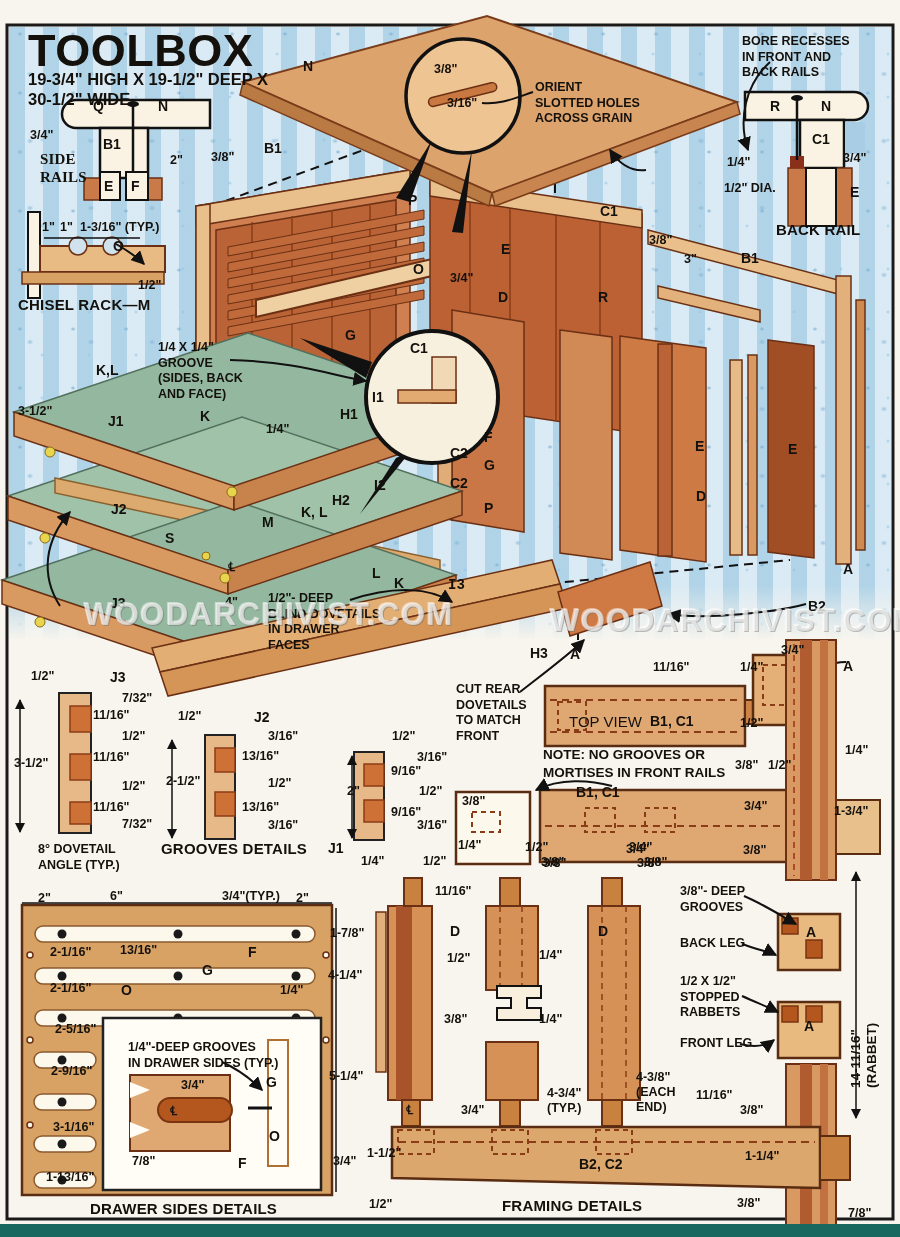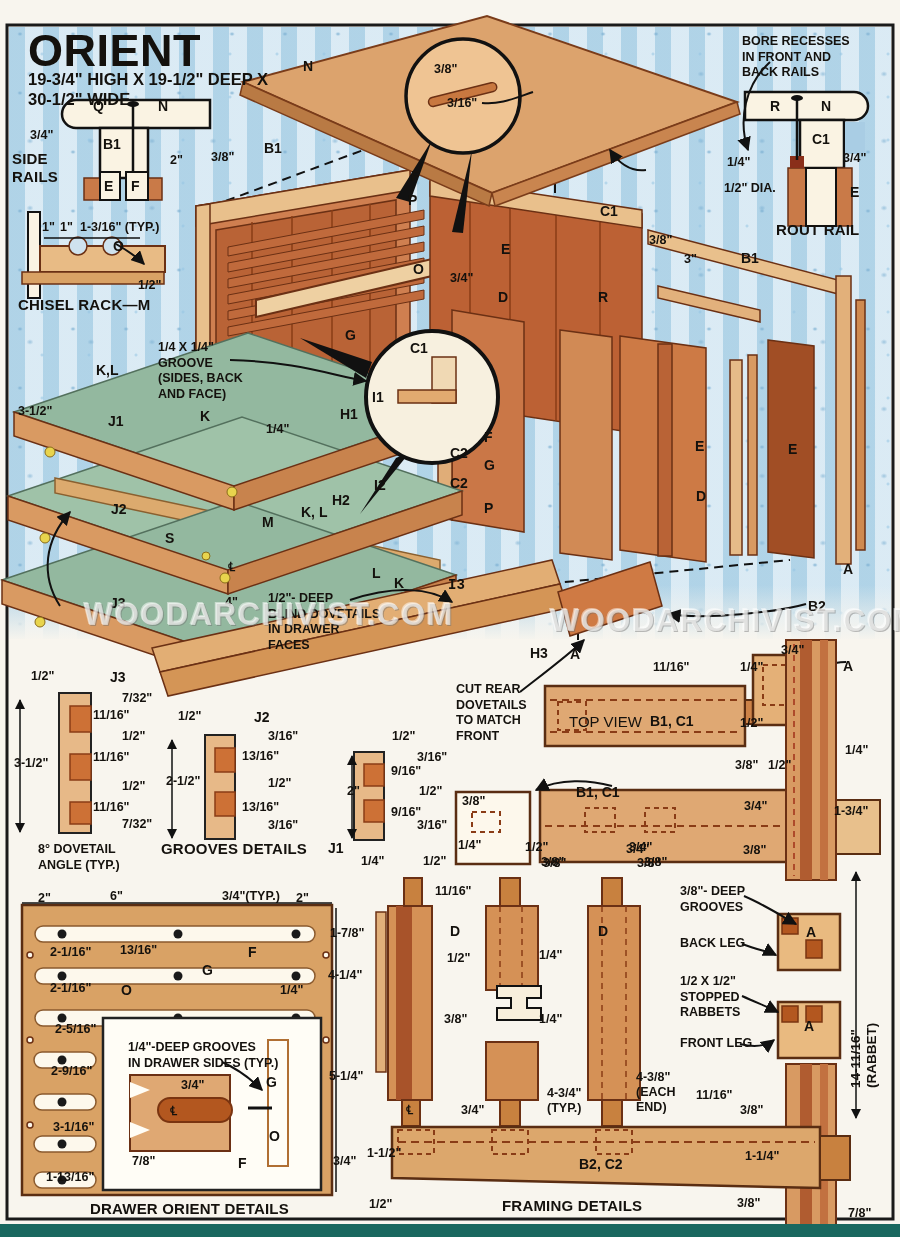--- a/index.html
+++ b/index.html
@@ -334,51 +334,54 @@
       <path d="M350,600 C395,585 430,588 452,602" marker-end="url(#ar)"></path>
       <path d="M520,692 C556,664 572,652 584,640" marker-end="url(#ar)"></path>
       <path d="M806,604 C778,612 706,620 668,614" marker-end="url(#ar)"></path>
       <path d="M116,244 C130,252 138,258 144,264" marker-end="url(#ar)"></path>
     </g>
 
     <rect x="0" y="1224" width="900" height="13" fill="#19685f"></rect>
   </svg>
 
   <div class="labels">
-    <div class="lbl title" style="left:28px;top:24px">ORIENT</div>
+    <div class="lbl title" style="left:28px;top:24px">TOOLBOX</div>
     <div class="lbl sub" style="left:28px;top:70px">19-3/4" HIGH X 19-1/2" DEEP X</div>
     <div class="lbl sub" style="left:28px;top:90px">30-1/2" WIDE</div>
   <div class="lbl part" style="left: 93px; top: 98px;">Q</div>
       <div class="lbl part" style="left: 158px; top: 98px;">N</div>
       <div class="lbl dim" style="left: 30px; top: 128px;">3/4"</div>
       <div class="lbl part" style="left: 103px; top: 136px;">B1</div>
-      <div class="lbl caption" style="left: 12px; top: 150px;">SIDE
+      <div class="lbl caption" style="left: 40px; top: 150px; font-family: Liberation Serif, serif;">SIDE
 RAILS</div>
       <div class="lbl part" style="left: 104px; top: 178px;">E</div>
       <div class="lbl part" style="left: 131px; top: 178px;">F</div>
       <div class="lbl dim" style="left: 42px; top: 220px;">1"</div>
       <div class="lbl dim" style="left: 60px; top: 220px;">1"</div>
       <div class="lbl dim" style="left: 80px; top: 220px;">1-3/16" (TYP.)</div>
       <div class="lbl part" style="left: 113px; top: 238px;">O</div>
       <div class="lbl dim" style="left: 138px; top: 278px;">1/2"</div>
       <div class="lbl caption" style="left: 18px; top: 296px;">CHISEL RACK—M</div>
       <div class="lbl part" style="left: 303px; top: 58px;">N</div>
       <div class="lbl dim" style="left: 434px; top: 62px;">3/8"</div>
       <div class="lbl dim" style="left: 447px; top: 96px;">3/16"</div>
+      <div class="lbl callout" style="left: 535px; top: 80px;">ORIENT
+SLOTTED HOLES
+ACROSS GRAIN</div>
       <div class="lbl callout" style="left: 742px; top: 34px;">BORE RECESSES
 IN FRONT AND
 BACK RAILS</div>
       <div class="lbl part" style="left: 770px; top: 98px;">R</div>
       <div class="lbl part" style="left: 821px; top: 98px;">N</div>
       <div class="lbl part" style="left: 812px; top: 131px;">C1</div>
       <div class="lbl dim" style="left: 727px; top: 155px;">1/4"</div>
       <div class="lbl dim" style="left: 843px; top: 151px;">3/4"</div>
       <div class="lbl dim" style="left: 724px; top: 181px;">1/2" DIA.</div>
       <div class="lbl part" style="left: 850px; top: 184px;">E</div>
-      <div class="lbl caption" style="left: 776px; top: 221px;">ROUT RAIL</div>
+      <div class="lbl caption" style="left: 776px; top: 221px;">BACK RAIL</div>
       <div class="lbl dim" style="left: 170px; top: 153px;">2"</div>
       <div class="lbl dim" style="left: 211px; top: 150px;">3/8"</div>
       <div class="lbl part" style="left: 264px; top: 140px;">B1</div>
       <div class="lbl part" style="left: 411px; top: 168px;">F</div>
       <div class="lbl part" style="left: 408px; top: 192px;">P</div>
       <div class="lbl part" style="left: 413px; top: 261px;">O</div>
       <div class="lbl part" style="left: 600px; top: 203px;">C1</div>
       <div class="lbl dim" style="left: 649px; top: 233px;">3/8"</div>
       <div class="lbl dim" style="left: 684px; top: 252px;">3"</div>
       <div class="lbl part" style="left: 501px; top: 241px;">E</div>
@@ -433,20 +436,22 @@
 FRONT</div>
       <div class="lbl wm" style="left: 84px; top: 596px;">WOODARCHIVIST.COM</div>
       <div class="lbl wm" style="left: 550px; top: 602px;">WOODARCHIVIST.COM</div>
       <div class="lbl dim" style="left: 653px; top: 660px;">11/16"</div>
       <div class="lbl dim" style="left: 740px; top: 660px;">1/4"</div>
       <div class="lbl dim" style="left: 781px; top: 643px;">3/4"</div>
       <div class="lbl part" style="left: 843px; top: 658px;">A</div>
       <div class="lbl cap2" style="left: 569px; top: 713px;">TOP VIEW</div>
       <div class="lbl part" style="left: 650px; top: 713px;">B1, C1</div>
       <div class="lbl dim" style="left: 740px; top: 716px;">1/2"</div>
+      <div class="lbl note" style="left: 543px; top: 746px;">NOTE: NO GROOVES OR
+MORTISES IN FRONT RAILS</div>
       <div class="lbl dim" style="left: 735px; top: 758px;">3/8"</div>
       <div class="lbl dim" style="left: 768px; top: 758px;">1/2"</div>
       <div class="lbl dim" style="left: 845px; top: 743px;">1/4"</div>
       <div class="lbl dim" style="left: 744px; top: 799px;">3/4"</div>
       <div class="lbl dim" style="left: 834px; top: 804px;">1-3/4"</div>
       <div class="lbl dim" style="left: 743px; top: 843px;">3/8"</div>
       <div class="lbl dim" style="left: 462px; top: 794px;">3/8"</div>
       <div class="lbl part" style="left: 576px; top: 784px;">B1, C1</div>
       <div class="lbl dim" style="left: 458px; top: 838px;">1/4"</div>
       <div class="lbl dim" style="left: 525px; top: 840px;">1/2"</div>
@@ -511,21 +516,21 @@
       <div class="lbl dim" style="left: 329px; top: 1069px;">5-1/4"</div>
       <div class="lbl dim" style="left: 333px; top: 1154px;">3/4"</div>
       <div class="lbl callout" style="left: 128px; top: 1040px;">1/4"-DEEP GROOVES
 IN DRAWER SIDES (TYP.)</div>
       <div class="lbl dim" style="left: 181px; top: 1078px;">3/4"</div>
       <div class="lbl dim" style="left: 170px; top: 1104px;">℄</div>
       <div class="lbl part" style="left: 266px; top: 1074px;">G</div>
       <div class="lbl part" style="left: 269px; top: 1128px;">O</div>
       <div class="lbl part" style="left: 238px; top: 1155px;">F</div>
       <div class="lbl dim" style="left: 132px; top: 1154px;">7/8"</div>
-      <div class="lbl caption" style="left: 90px; top: 1200px;">DRAWER ORIENT DETAILS</div>
+      <div class="lbl caption" style="left: 90px; top: 1200px;">DRAWER SIDES DETAILS</div>
       <div class="lbl dim" style="left: 31px; top: 669px;">1/2"</div>
       <div class="lbl part" style="left: 110px; top: 669px;">J3</div>
       <div class="lbl dim" style="left: 122px; top: 691px;">7/32"</div>
       <div class="lbl dim" style="left: 93px; top: 708px;">11/16"</div>
       <div class="lbl dim" style="left: 122px; top: 729px;">1/2"</div>
       <div class="lbl dim" style="left: 14px; top: 756px;">3-1/2"</div>
       <div class="lbl dim" style="left: 93px; top: 750px;">11/16"</div>
       <div class="lbl dim" style="left: 122px; top: 779px;">1/2"</div>
       <div class="lbl dim" style="left: 93px; top: 800px;">11/16"</div>
       <div class="lbl dim" style="left: 122px; top: 817px;">7/32"</div>

